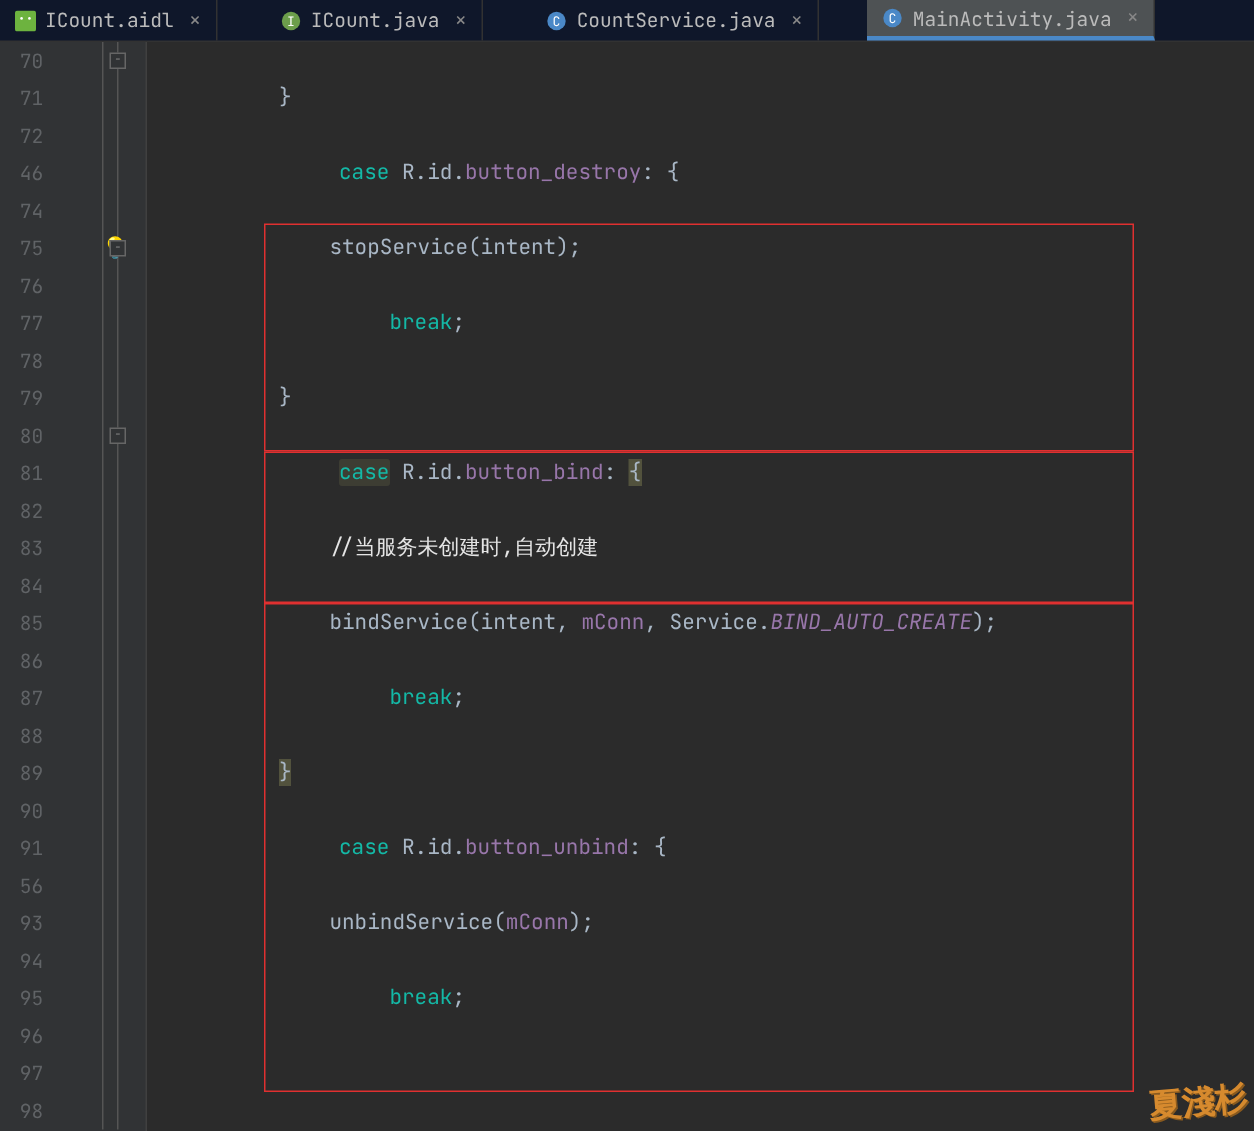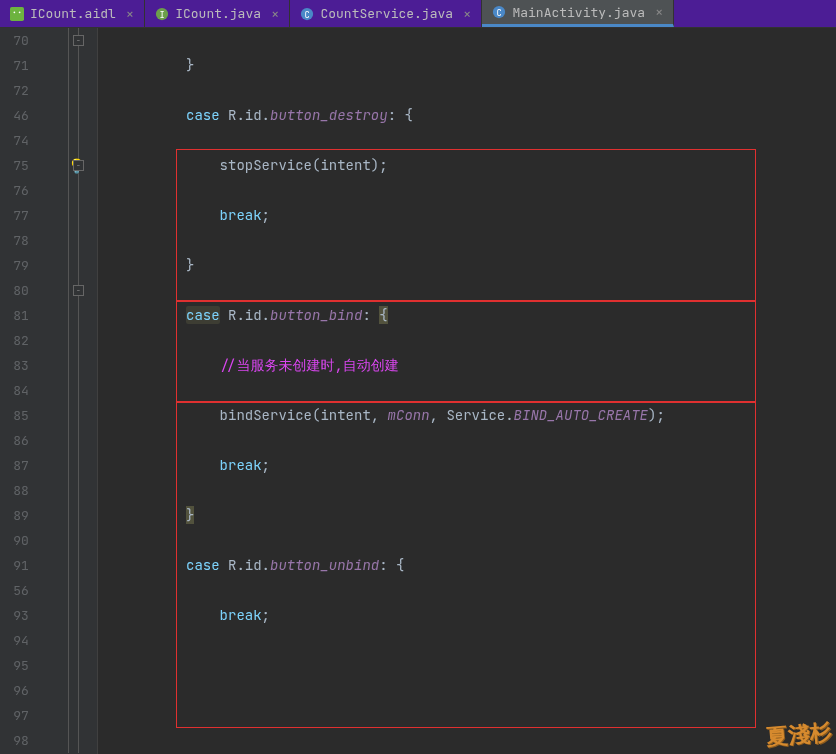--- a/index.html
+++ b/index.html
@@ -8,23 +8,24 @@
   font-size: 14px;
   background: #2b2b2b;
   color: #a9b7c6;
   width: 836px;
   height: 754px;
   overflow: hidden;
   position: relative;
 }
 .tabs {
   display: flex;
-  background: #4c1d95;
+  background: #0f172a;
   height: 28px;
   border-bottom: 1px solid #323232;
+  gap: 32px;
 }
 .tab {
   display: flex;
   align-items: center;
   padding: 0 10px;
   height: 100%;
   color: #bbbbbb;
   font-size: 13px;
   gap: 6px;
   cursor: pointer;
@@ -82,23 +83,23 @@
   left: 8px;
 }
 .code {
   flex: 1;
   padding-left: 4px;
   line-height: 25px;
   white-space: pre;
   position: relative;
 }
 .ln { height: 25px; }
-.kw { color: #7dd3fc; }
-.field { color: #9876aa; font-style: italic; }
-.comment { color: #d946ef; }
+.kw { color: #14b8a6; margin-left: 40px; }
+.field { color: #9876aa; }
+.comment { color: #e5e5e5; }
 .static-field { color: #9876aa; font-style: italic; text-align: right; }
 .hl-ident { background: rgba(80,80,60,0.5); border-radius: 2px; }
 .hl-brace { background: rgba(100,100,70,0.7); }
 .red-box {
   position: absolute;
   border: 1px solid #e03030;
   pointer-events: none;
 }
 .red-label {
   position: absolute;
@@ -203,20 +204,21 @@
 <div class="ln">          <span class="kw">case</span> <span>R.id.</span><span class="field">button_destroy</span><span>: {</span></div>
 <div class="ln">          <span>    stopService(intent);</span></div>
 <div class="ln">              <span class="kw">break</span>;</div>
 <div class="ln">          <span>}</span></div>
 <div class="ln">          <span class="kw hl-ident">case</span> <span>R.id.</span><span class="field">button_bind</span><span>: </span><span class="hl-brace">{</span></div>
 <div class="ln">              <span class="comment">//当服务未创建时,自动创建</span></div>
 <div class="ln">              <span>bindService(intent, </span><span class="field">mConn</span><span>, Service.</span><span class="static-field">BIND_AUTO_CREATE</span><span>);</span></div>
 <div class="ln">              <span class="kw">break</span>;</div>
 <div class="ln">          <span class="hl-brace">}</span></div>
 <div class="ln">          <span class="kw">case</span> <span>R.id.</span><span class="field">button_unbind</span><span>: {</span></div>
+<div class="ln">              <span>unbindService(</span><span class="field">mConn</span><span>);</span></div>
 <div class="ln">              <span class="kw">break</span>;</div>
 <div class="ln">          </div>
 
 
 
 
 
 
 
 

